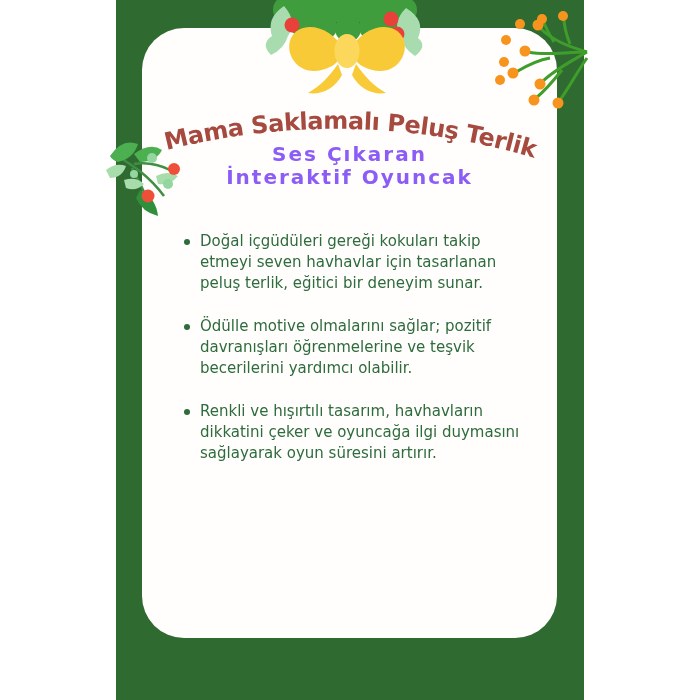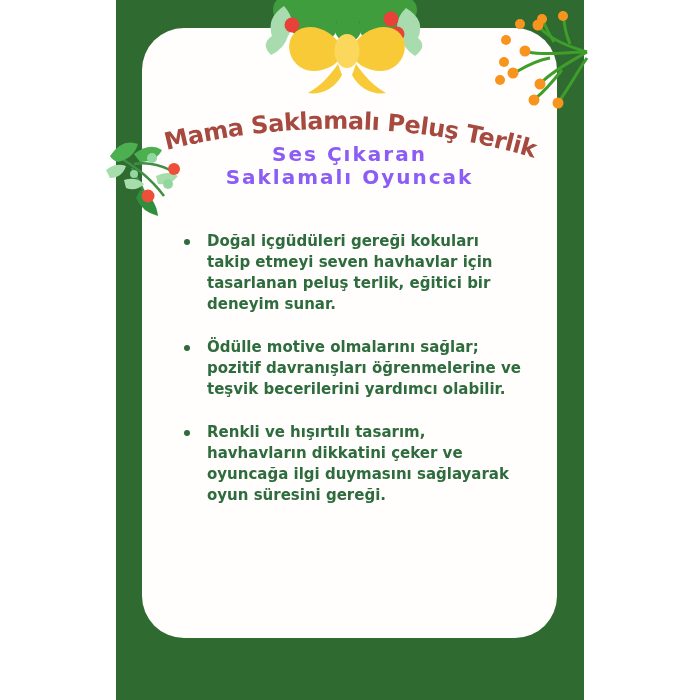--- a/index.html
+++ b/index.html
@@ -32,21 +32,21 @@
   .bullets{
     position:absolute;left:184px;top:231px;width:342px;
     display:flex;flex-direction:column;gap:22px;
   }
   .bullet-item{display:flex;align-items:flex-start;}
   .bullet-dot{
     flex:0 0 auto;width:6px;height:6px;border-radius:50%;
     background:#2e6b3d;margin:8px 10px 0 0;
   }
   .bullet-text{
-    color:#2e6b3d;font-weight:bold;font-size:15px;line-height:21px;margin-left:7px;
+    color:#2e6b3d;font-weight:normal;font-size:15px;line-height:21px;
   }
 </style>
 </head>
 <body>
 
 <div class="page">
 
   <div class="green-band"></div>
 
   <div class="card"></div>
@@ -138,31 +138,31 @@
     <defs>
       <path id="titleArc" d="M 12 62 Q 210 8 408 70" fill="none"></path>
     </defs>
     <text>
       <textPath href="#titleArc" startOffset="50%" text-anchor="middle">Mama Saklamalı Peluş Terlik</textPath>
     </text>
   </svg>
 
   <div class="subtitle">
     <div>Ses Çıkaran</div>
-    <div>Saklamalı Oyuncak</div>
+    <div>İnteraktif Oyuncak</div>
   </div>
 
   <div class="bullets">
     <div class="bullet-item">
       <span class="bullet-dot"></span>
       <span class="bullet-text">Doğal içgüdüleri gereği kokuları takip etmeyi seven havhavlar için tasarlanan peluş terlik,  eğitici bir deneyim sunar.</span>
     </div>
     <div class="bullet-item">
       <span class="bullet-dot"></span>
       <span class="bullet-text">Ödülle motive olmalarını sağlar; pozitif davranışları öğrenmelerine ve teşvik becerilerini yardımcı olabilir.</span>
     </div>
     <div class="bullet-item">
       <span class="bullet-dot"></span>
-      <span class="bullet-text">Renkli ve hışırtılı tasarım, havhavların dikkatini çeker ve oyuncağa ilgi duymasını sağlayarak oyun süresini gereği.</span>
+      <span class="bullet-text">Renkli ve hışırtılı tasarım, havhavların dikkatini çeker ve oyuncağa ilgi duymasını sağlayarak oyun süresini artırır.</span>
     </div>
   </div>
 
 </div>
 
 </body></html>

